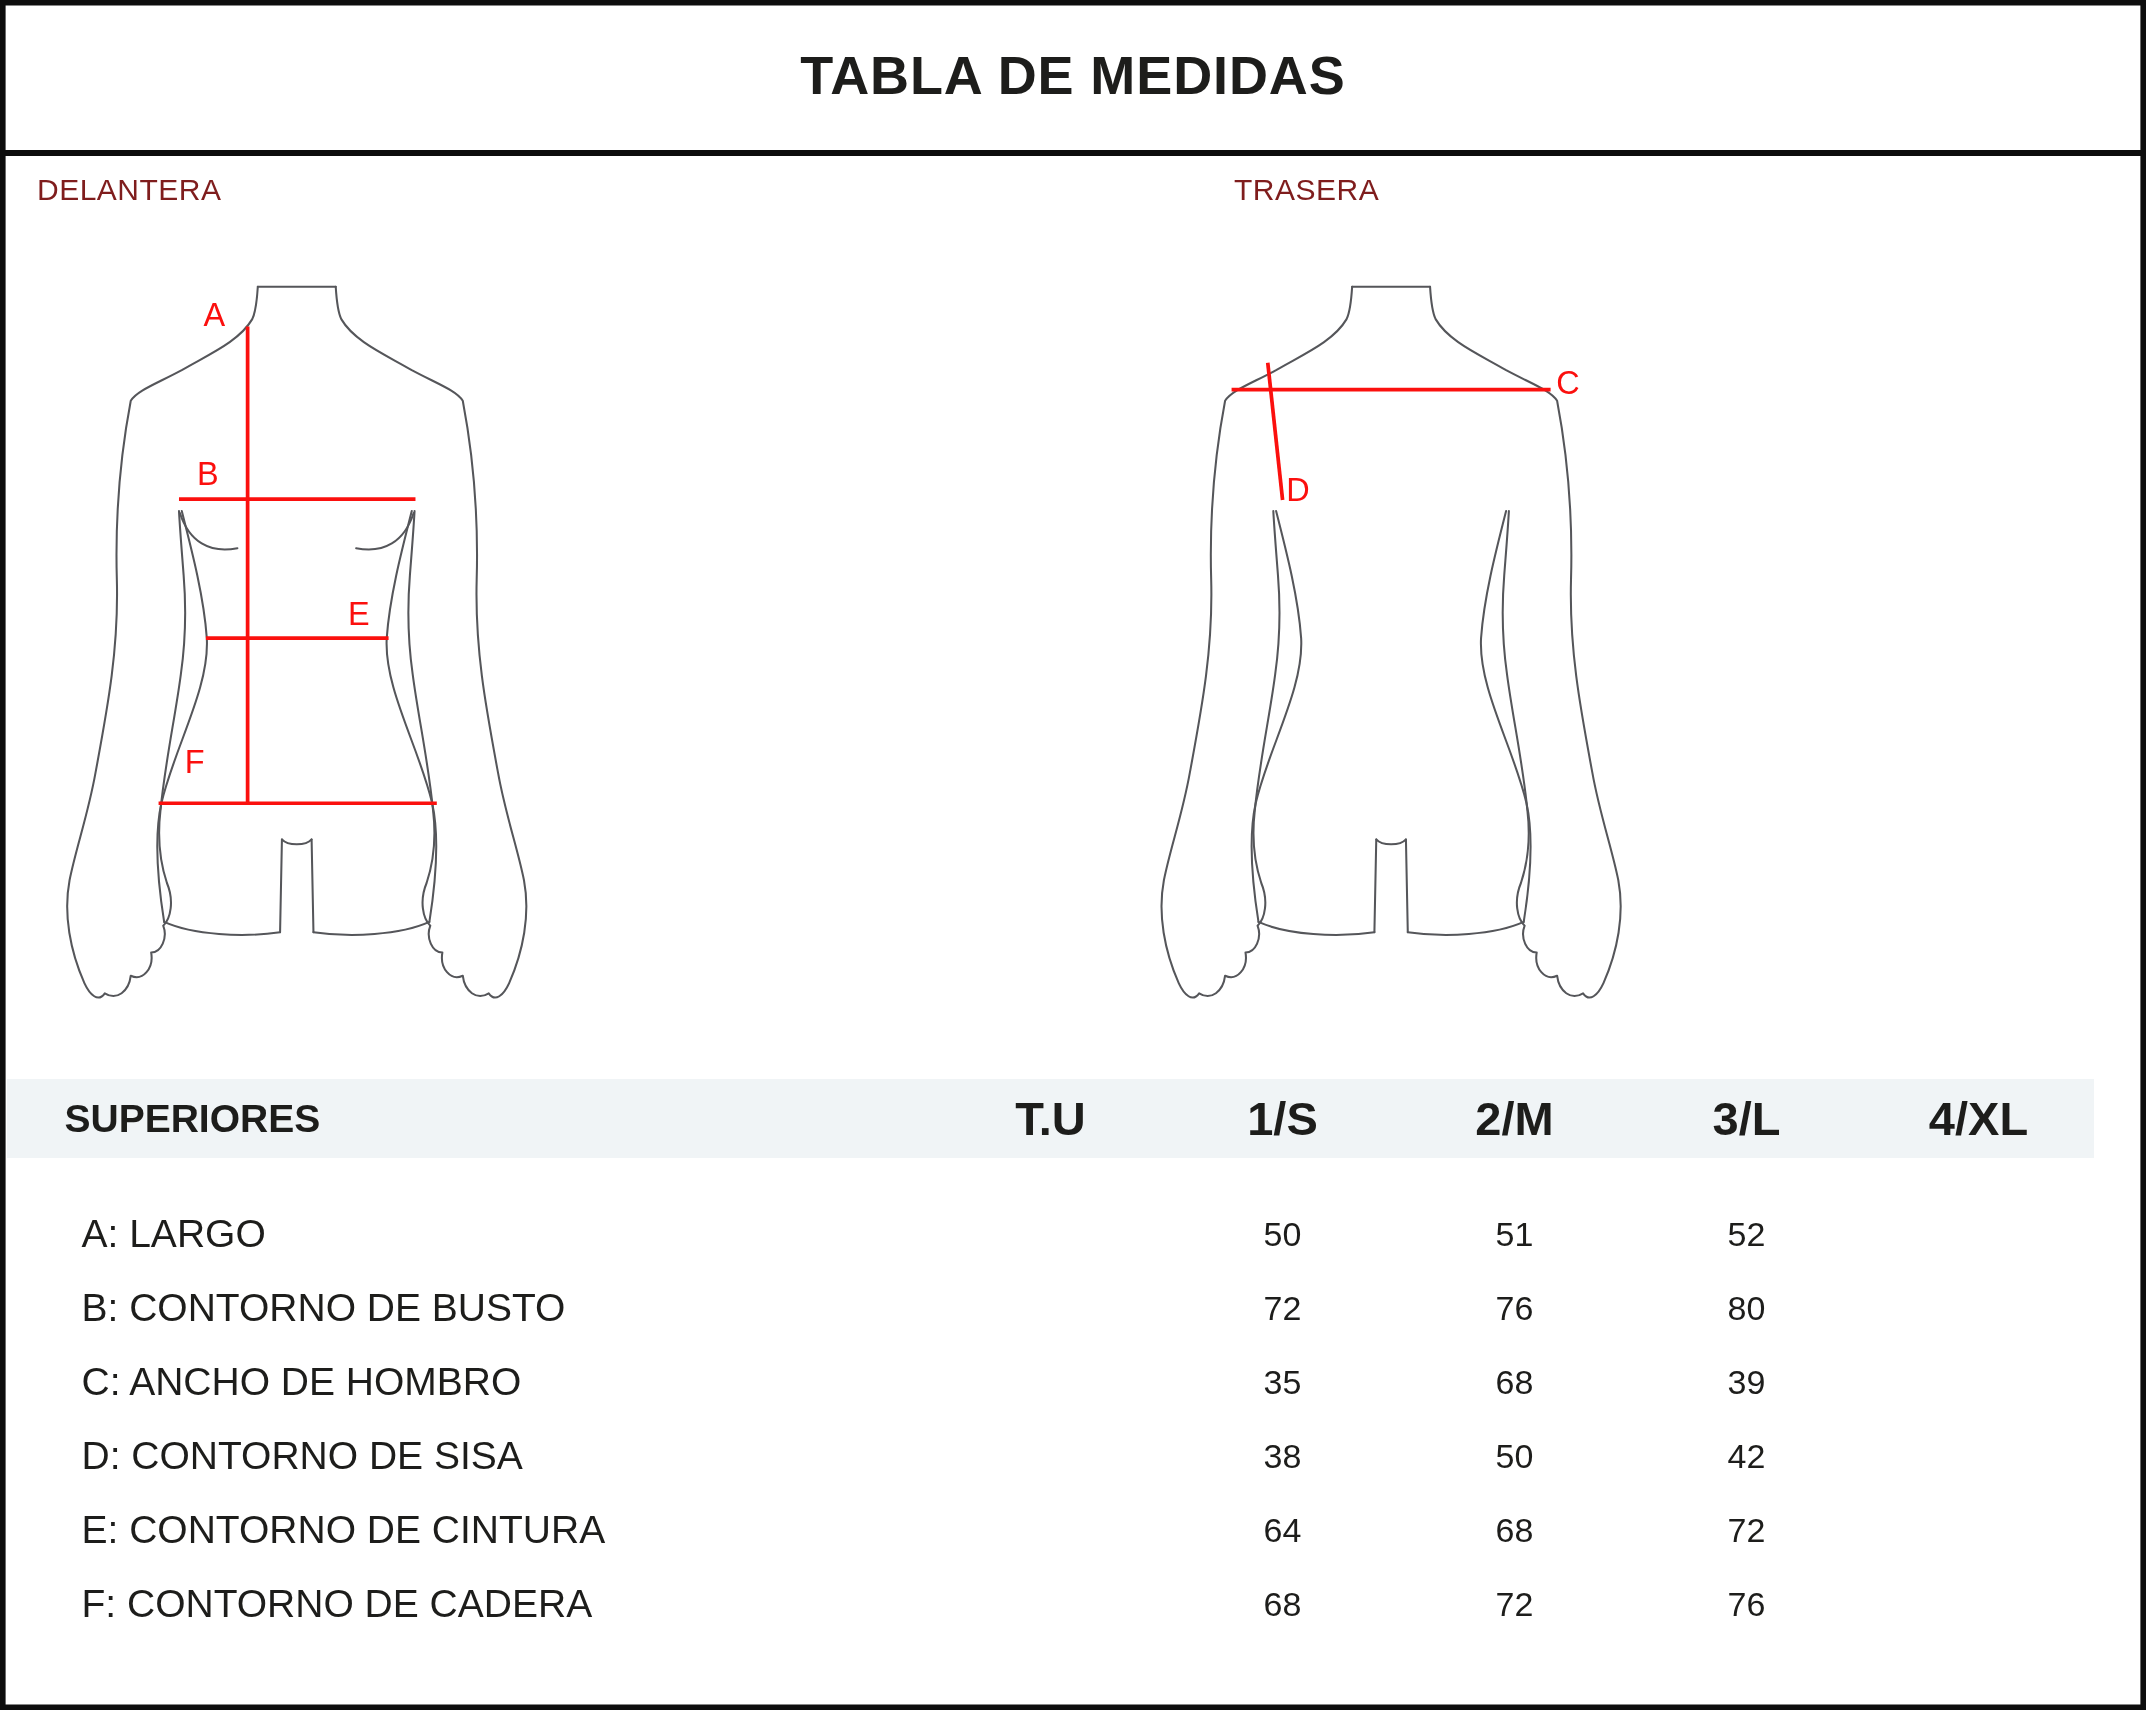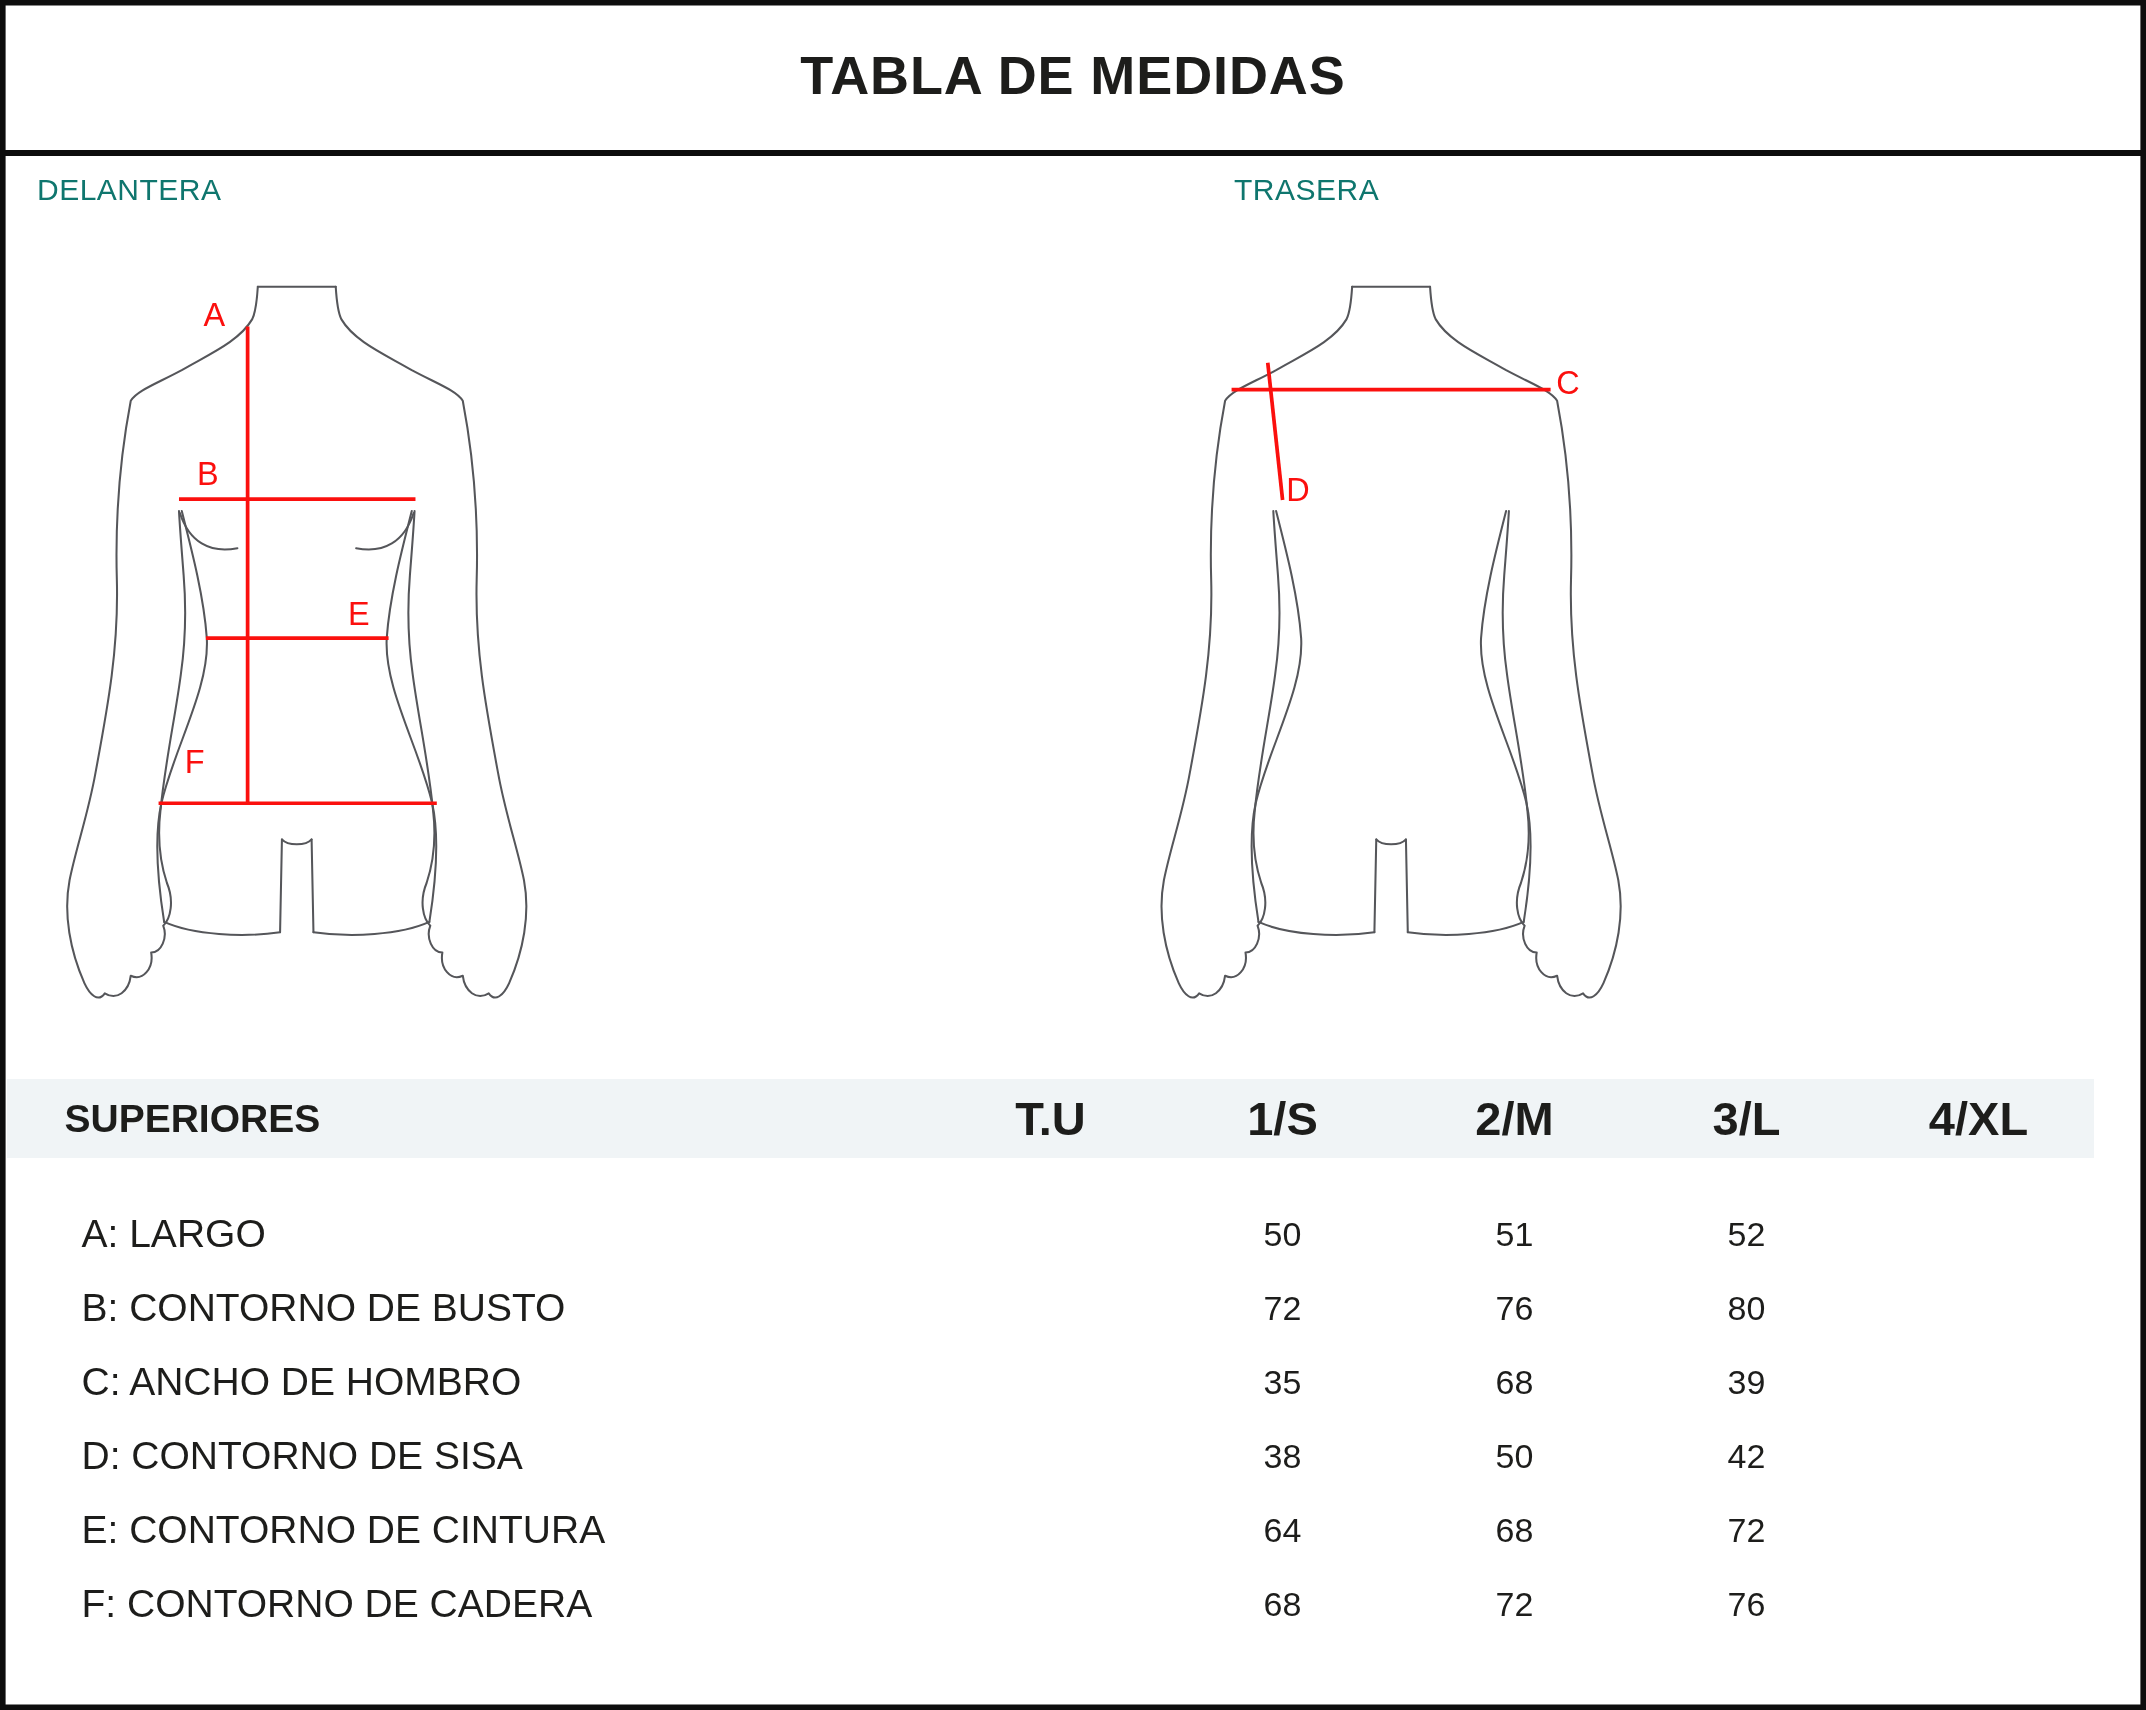--- a/index.html
+++ b/index.html
@@ -18,21 +18,21 @@
     display:flex;align-items:center;justify-content:center;
   }
   .title-bar h1{
     margin:0;font-size:54px;font-weight:bold;letter-spacing:0.9px;color:#1d1d1b;
   }
   .title-divider{
     position:absolute;left:0;top:150px;width:100%;height:5.6px;background:#0d0d0d;
   }
   
   .view-label{
-    position:absolute;top:173px;font-size:30px;color:#0f766e;letter-spacing:0.5px;
+    position:absolute;top:173px;font-size:30px;color:#7f1d1d;letter-spacing:0.5px;
   }
   .view-label.front{left:37px;}
   .view-label.back{left:1234px;}
   
   svg.figures{position:absolute;left:0;top:0;pointer-events:none;}
   .outline{fill:none;stroke:#55565a;stroke-width:2.2;stroke-linecap:round;stroke-linejoin:round;}
   .mline{fill:none;stroke:#fb100e;stroke-width:4;stroke-linecap:butt;}
   .mletter{fill:#fb100e;font-size:35px;font-family:"Liberation Sans",sans-serif;}
   
   .band{

